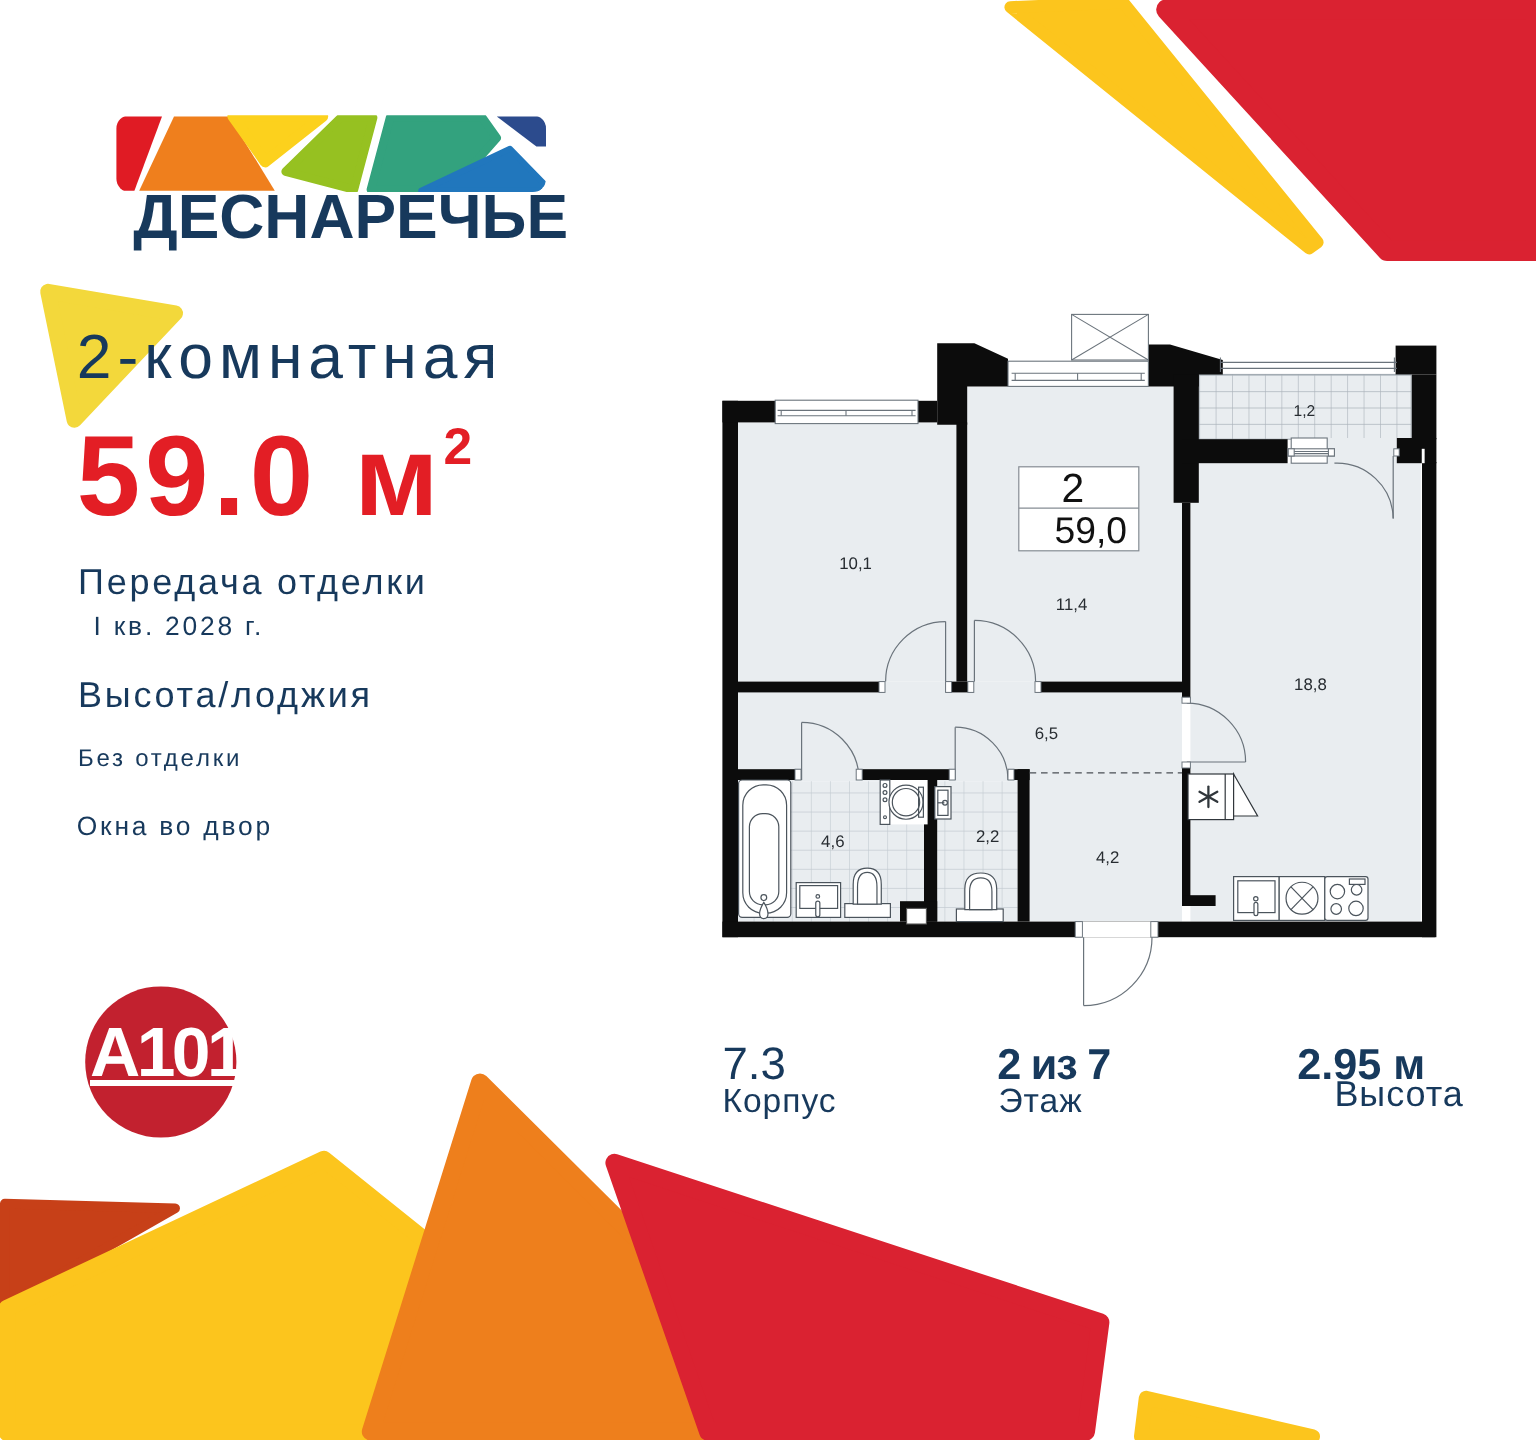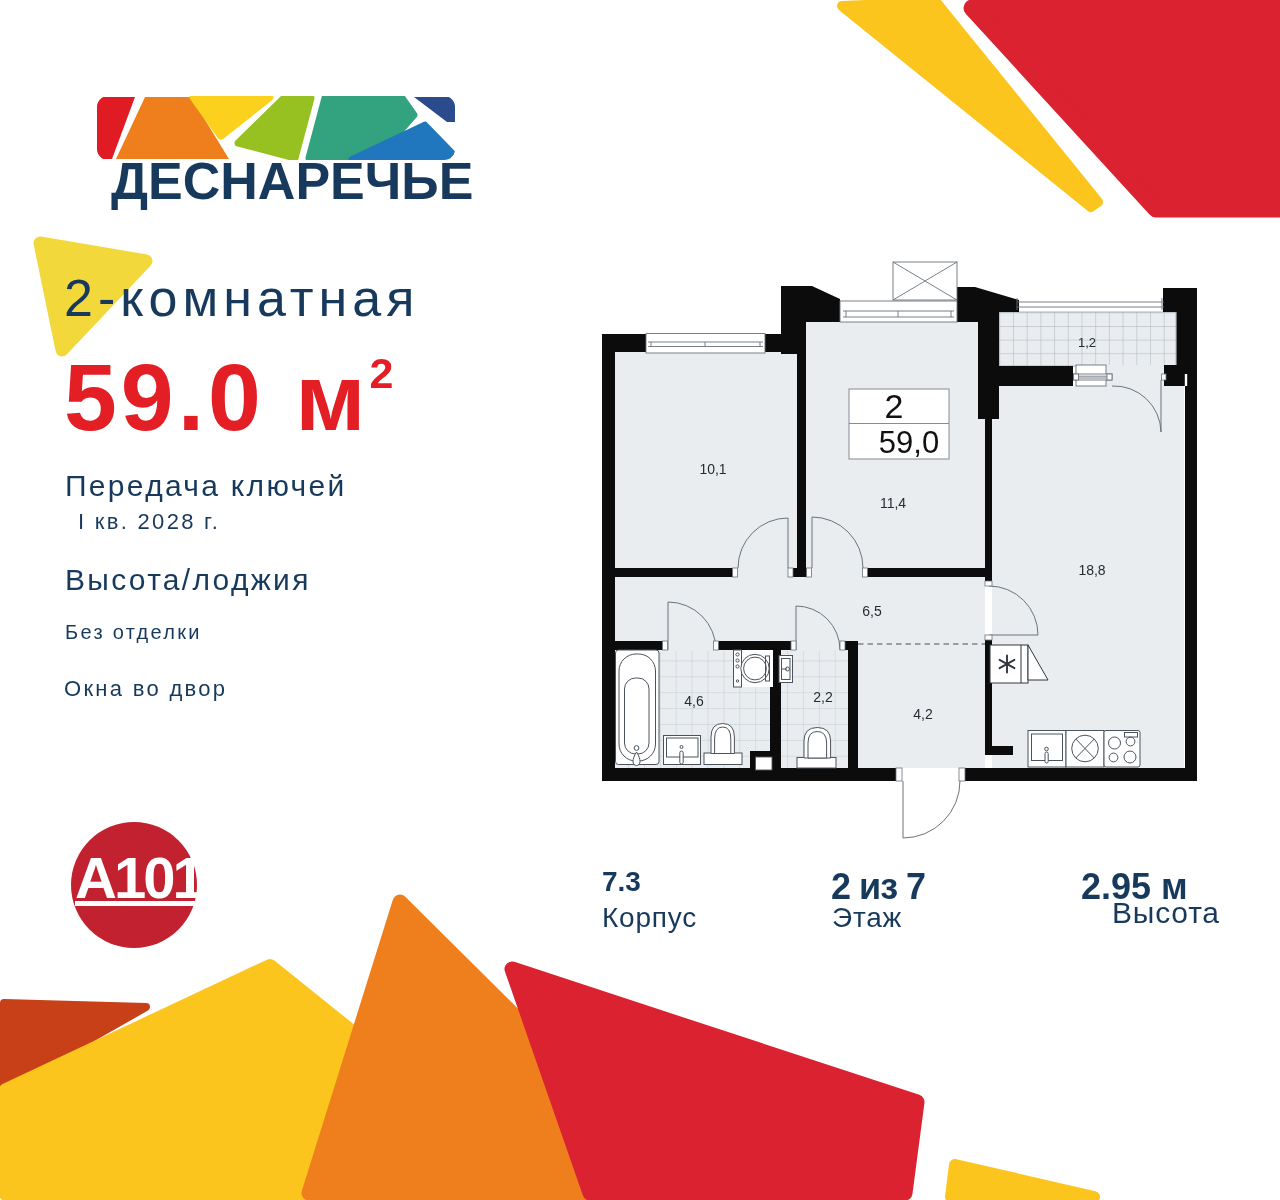--- a/index.html
+++ b/index.html
@@ -47,30 +47,30 @@
     <polygon points="328,28 360,61 360,63 254,63" fill="#2177bd" stroke="#2177bd" stroke-width="5" stroke-linejoin="round"></polygon>
   </g>
 </svg>
 
 <div class="abs navy" id="wordmark" style="left:111px;top:151px;font-size:52px;font-weight:bold;letter-spacing:0px;white-space:nowrap;">ДЕСНАРЕЧЬЕ</div>
 
 <div class="abs navy" id="title1" style="left:64px;top:268px;font-size:52px;letter-spacing:5px;white-space:nowrap;">2-комнатная</div>
 
 <div class="abs" id="area" style="left:64px;top:343px;font-size:95px;font-weight:bold;color:#e31e25;letter-spacing:4px;white-space:nowrap;">59.0 м<span style="font-size:43px;vertical-align:42px;letter-spacing:0">2</span></div>
 
-<div class="abs navy" id="l1" style="left:65px;top:469px;font-size:30px;letter-spacing:2.3px;">Передача ключей</div>
+<div class="abs navy" id="l1" style="left:65px;top:469px;font-size:30px;letter-spacing:2.3px;">Передача отделки</div>
 <div class="abs navy" id="l2" style="left:65px;top:509px;font-size:22px;letter-spacing:2.3px;margin-left:13px;">I кв. 2028 г.</div>
 <div class="abs navy" id="l3" style="left:65px;top:563px;font-size:30px;letter-spacing:2.3px;">Высота/лоджия</div>
 <div class="abs navy" id="l4" style="left:65px;top:621px;font-size:20px;letter-spacing:2.3px;">Без отделки</div>
 <div class="abs navy" id="l5" style="left:64px;top:676px;font-size:22px;letter-spacing:2.3px;">Окна во двор</div>
 
 <div class="abs" style="left:71px;top:822px;width:126px;height:126px;border-radius:50%;background:#c2212f;"></div>
 <div class="abs" style="left:75px;top:821px;width:126px;height:126px;line-height:114px;text-align:center;color:#fff;font-size:58px;font-weight:bold;letter-spacing:-3px;text-decoration:underline;">A101</div>
 
-<div class="abs navy" id="s1v" style="left:602px;top:866px;font-size:28px;font-weight:bold;">7.3</div>
+<div class="abs navy" id="s1v" style="left:602px;top:866px;font-size:38px;font-weight:normal;">7.3</div>
 <div class="abs navy" id="s1l" style="left:602px;top:902px;font-size:28px;letter-spacing:0.8px;">Корпус</div>
 <div class="abs navy" id="s2v" style="left:831px;top:866px;font-size:36px;font-weight:bold;letter-spacing:-1px;">2 из 7</div>
 <div class="abs navy" id="s2l" style="left:832px;top:902px;font-size:28px;letter-spacing:0.8px;">Этаж</div>
 <div class="abs navy" id="s3v" style="left:1081px;top:866px;font-size:36px;font-weight:bold;">2.95 м</div>
 <div class="abs navy" id="s3l" style="left:1080px;top:896px;font-size:30px;letter-spacing:0.8px;margin-left:32px;">Высота</div>
 
 <svg class="abs" id="plan" style="left:0;top:0;" width="1280" height="1200" viewBox="0 0 1280 1200" fill="none">
   <defs>
     <pattern id="tile" width="15.9" height="15.9" patternUnits="userSpaceOnUse" patternTransform="translate(7.9,8.5)">
       <path d="M15.9,0 L0,0 0,15.9" stroke="#c3cad1" stroke-width="1" fill="none"></path>

